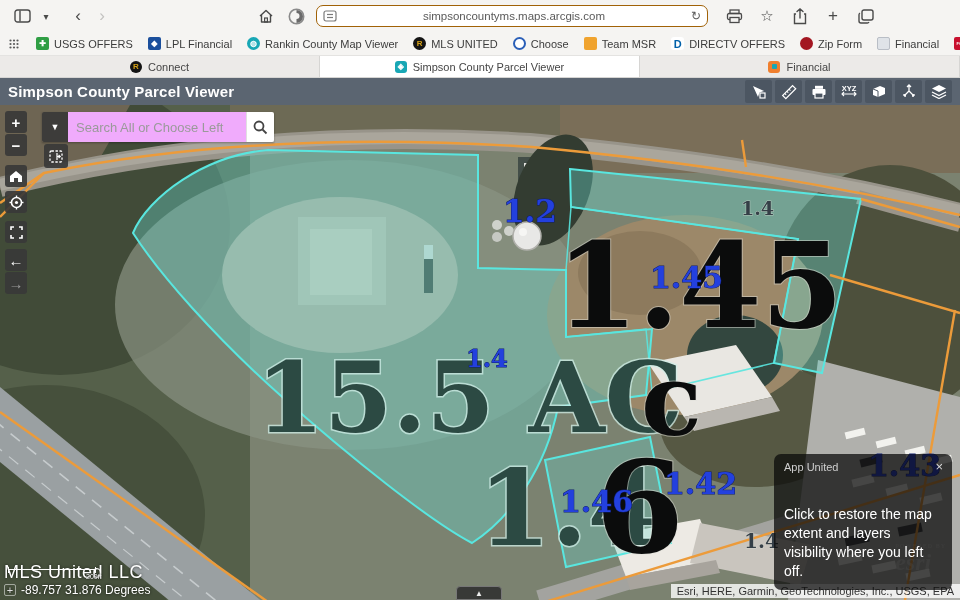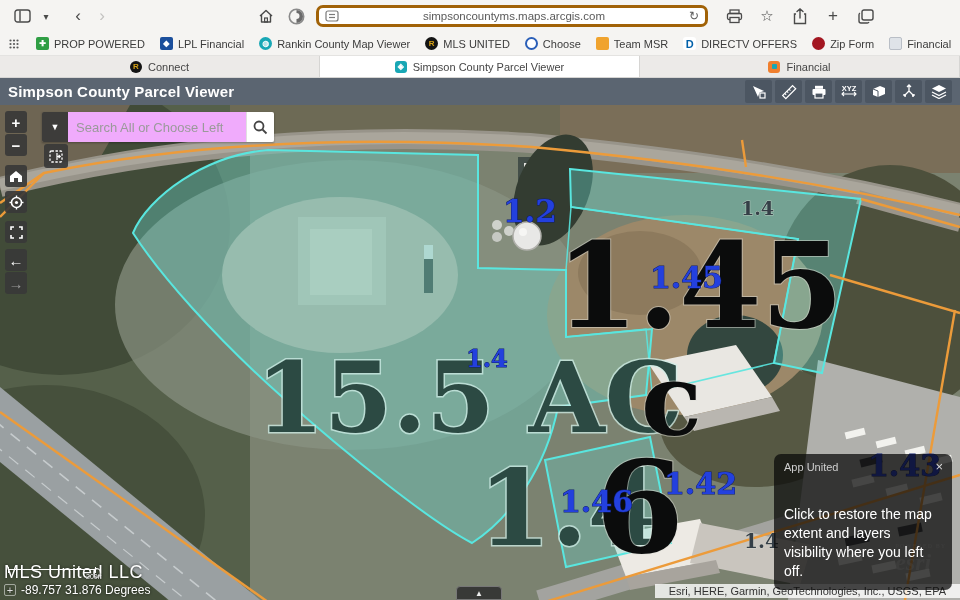--- a/index.html
+++ b/index.html
@@ -5,21 +5,21 @@
   * { margin:0; padding:0; box-sizing:border-box; }
   html,body { width:960px; height:600px; overflow:hidden; font-family:"Liberation Sans", sans-serif; background:#f3f2f0; }
 
   
   .topbar { height:32px; background:#f5f4f2; display:flex; align-items:center; padding:0 10px; position:relative; }
   .topbar .icn { color:#4a4a4a; display:flex; align-items:center; justify-content:center; width:24px; height:24px; cursor:default; }
   .topbar svg { display:block; }
   .chev { font-size:17px; color:#3e3e3e; }
   .chev.dis { color:#c3c2c0; }
   .vchev { font-size:10px; color:#6b6b6b; margin-right:8px; }
-  .url-field { width:392px; height:22px; background:#fff; border:3px solid #a16207; border-radius:7px; display:flex; align-items:center; padding:0 6px; margin:0 8px; }
+  .url-field { width:392px; height:22px; background:#fff; border:1px solid #a16207; border-radius:7px; display:flex; align-items:center; padding:0 6px; margin:0 8px; }
   .url-text { flex:1; text-align:center; font-size:11.5px; color:#5a5a5a; }
   .spacer-l { width:140px; }
   .tb-right { display:flex; align-items:center; gap:9px; margin-left:6px; }
   .star { font-size:15px; color:#4a4a4a; }
   .plus { font-size:17px; color:#4a4a4a; }
 
   
   .bmbar { height:24px; background:#f5f4f2; display:flex; align-items:center; padding:0 8px; gap:15px; border-bottom:1px solid #e4e3e1; }
   .bm { display:flex; align-items:center; gap:5px; font-size:11px; color:#3c3c3c; white-space:nowrap; }
   .bmi { width:13px; height:13px; display:inline-flex; align-items:center; justify-content:center; font-size:8px; font-weight:bold; border-radius:3px; color:#fff; flex:none; }
@@ -59,21 +59,21 @@
 
   .mapbtn { position:absolute; width:22px; height:22px; background:rgba(56,56,56,.92); color:#fff; border-radius:3px; display:flex; align-items:center; justify-content:center; font-size:15px; font-weight:bold; }
   .mapbtn svg { display:block; }
   .searchwrap { position:absolute; left:42px; top:7px; display:flex; height:30px; box-shadow:0 1px 2px rgba(0,0,0,.3); }
   .dropbtn { width:26px; background:rgba(56,56,56,.92); color:#fff; font-size:9px; display:flex; align-items:center; justify-content:center; border-radius:2px 0 0 2px; }
   .searchinput { width:178px; border:none; outline:none; font-size:13px; padding:0 8px; color:#333; background:#f0abfc; }
   .searchinput::placeholder { color:#9a9a9a; }
   .searchbtn { width:28px; background:#fff; border-left:1px solid #e0e0e0; display:flex; align-items:center; justify-content:center; border-radius:0 2px 2px 0; }
   .collapsebtn { position:absolute; left:456px; top:481px; width:46px; height:14px; background:rgba(45,45,45,.85); border:1px solid #777; border-radius:4px 4px 0 0; color:#eee; font-size:8px; display:flex; align-items:center; justify-content:center; }
 
-  .attribution { position:absolute; right:0; bottom:2px; background:rgba(255,255,255,.8); color:#323232; font-size:11px; padding:1px 14px; white-space:nowrap; }
+  .attribution { position:absolute; right:0; bottom:2px; background:rgba(255,255,255,.8); color:#323232; font-size:11px; padding:1px 6px; white-space:nowrap; }
   .esriwm { position:absolute; right:14px; bottom:24px; color:rgba(255,255,255,.35); font-size:24px; font-style:italic; font-weight:bold; font-family:"Liberation Serif", serif; }
   .esriwm small { display:block; font-size:6px; letter-spacing:1px; font-style:normal; text-align:center; color:rgba(255,255,255,.3); }
 
   .popup { position:absolute; right:8px; bottom:10px; width:178px; background:rgba(10,10,10,.74); border-radius:7px; padding:7px 10px 9px; color:#fff; }
   .popup .ptitle { font-size:11px; color:#cfcfcf; margin-bottom:7px; }
   .popup .pclose { position:absolute; right:9px; top:5px; color:#ddd; font-size:13px; }
   .popup .pbody { font-size:14px; line-height:1.35; color:#fff;margin-top:32px; }
 
   .mlswm { position:absolute; left:4px; bottom:17px; color:#fff; font-size:18px; text-shadow:0 0 3px rgba(0,0,0,.7); letter-spacing:.5px; }
   .scalebar { position:absolute; left:8px; bottom:27px; width:88px; height:6px; border-left:1px solid #fff; border-right:1px solid #fff; }
@@ -159,21 +159,21 @@
           <circle cx="5" cy="5" r="1.1"></circle>
           <circle cx="8.5" cy="5" r="1.1"></circle>
           <circle cx="1.5" cy="8.5" r="1.1"></circle>
           <circle cx="5" cy="8.5" r="1.1"></circle>
           <circle cx="8.5" cy="8.5" r="1.1"></circle>
         </g>
       </svg>
   </span>
   <span class="bm">
       <span class="bmi s-prop">✚</span>
-      <span>PROP POWERED</span>
+      <span>USGS OFFERS</span>
     </span>
   <span class="bm">
       <span class="bmi s-lpl">◆</span>
       <span>LPL Financial</span>
     </span>
   <span class="bm">
       <span class="bmi s-rankin">◍</span>
       <span>Rankin County Map Viewer</span>
     </span>
   <span class="bm">

